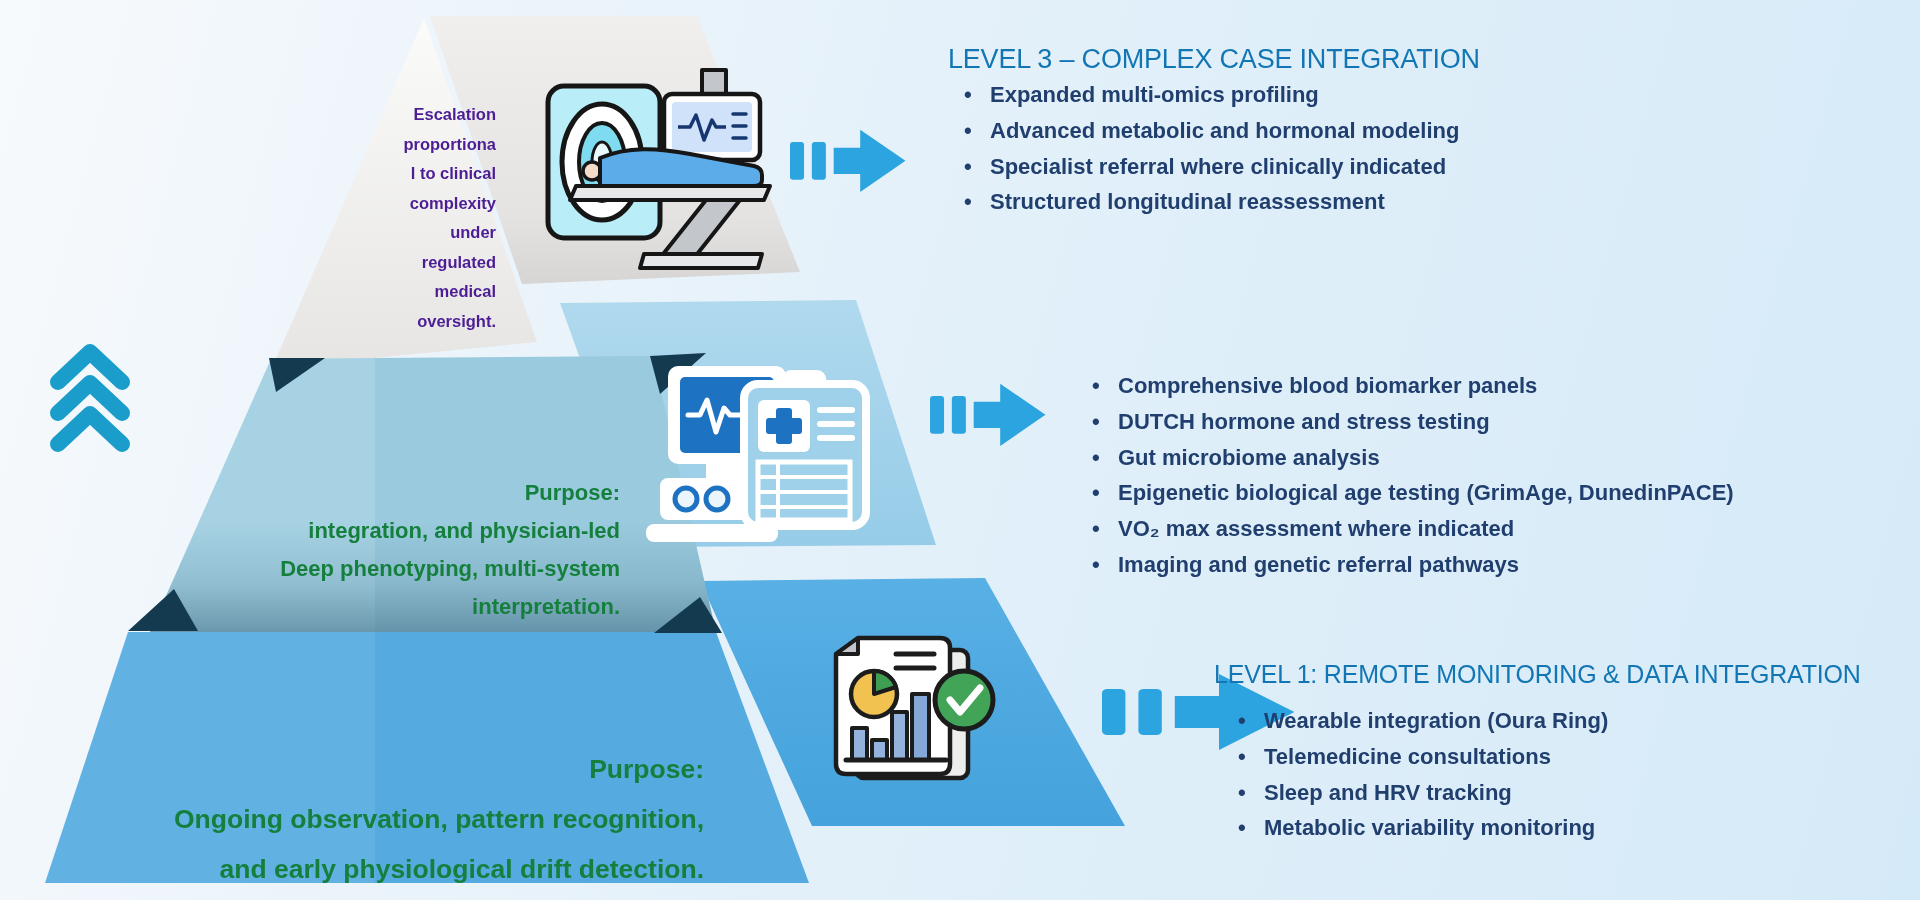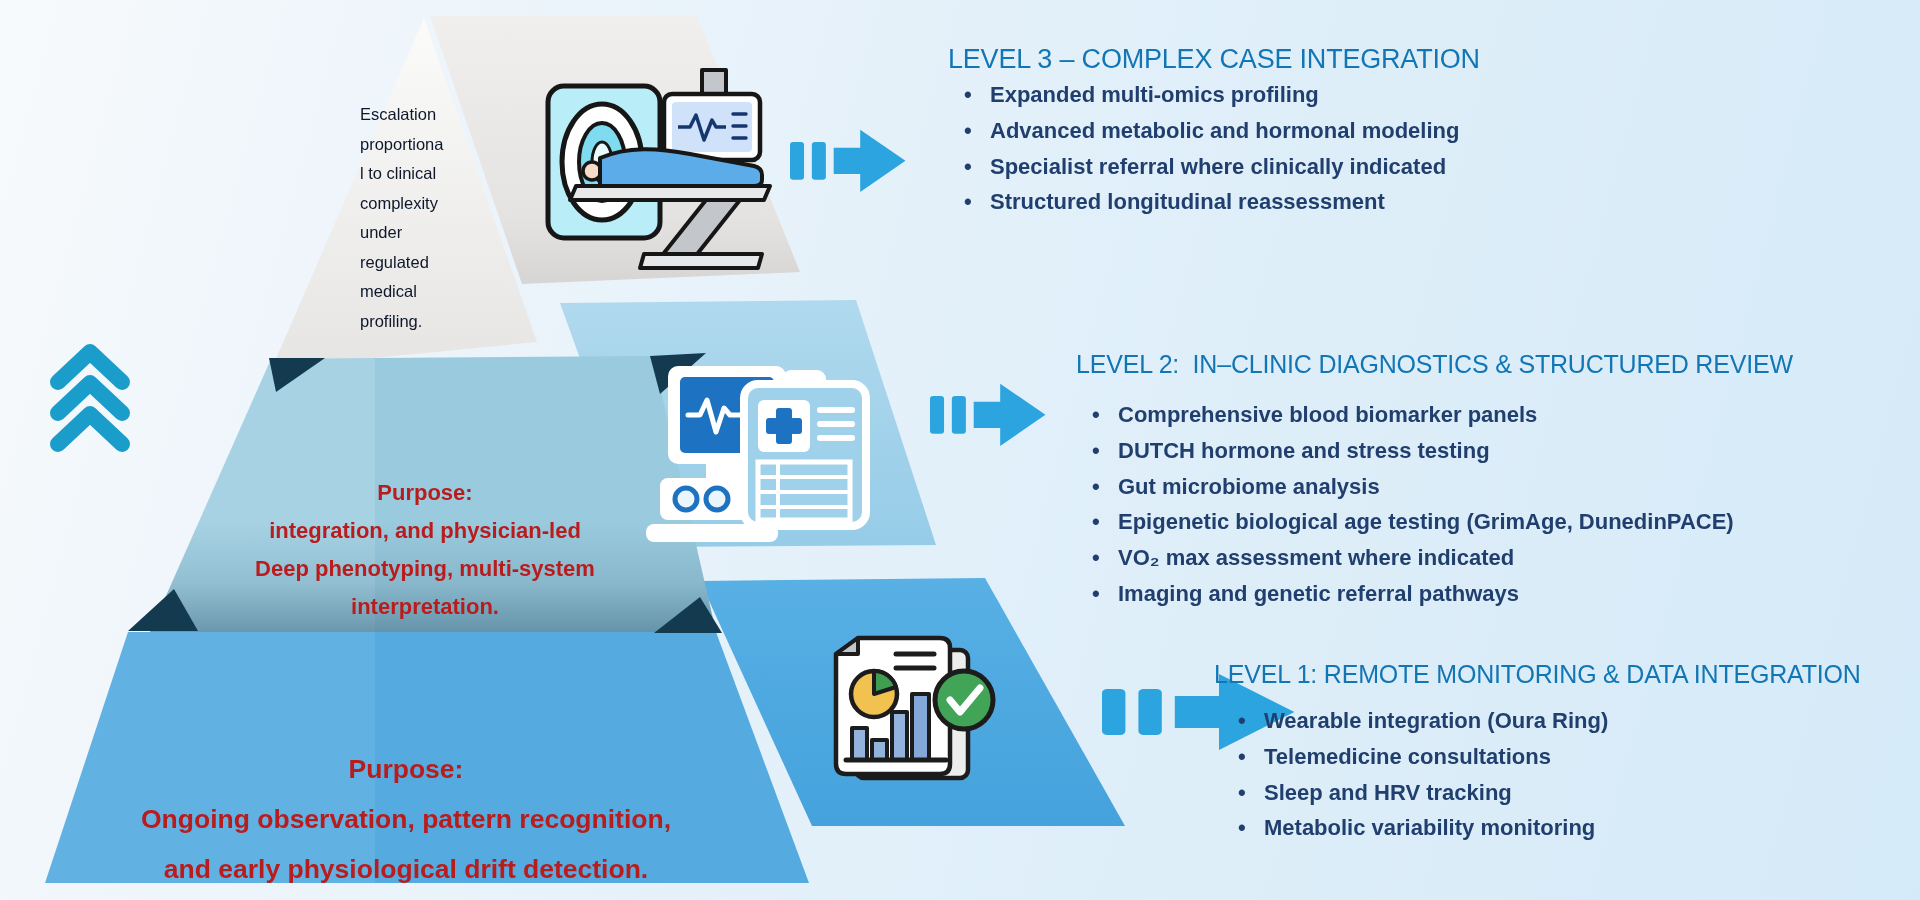--- a/index.html
+++ b/index.html
@@ -7,26 +7,26 @@
     width:1920px;height:900px;overflow:hidden;
     font-family:"Liberation Sans","DejaVu Sans",sans-serif;
     background:linear-gradient(105deg,#f7fafc 0%,#eef5fb 20%,#e0eff9 55%,#d5eaf8 100%);
   }
   .stage{position:relative;width:1920px;height:900px;}
   svg.scene{position:absolute;left:0;top:0;}
 
   
   .esc{
     position:absolute;left:360px;top:100px;width:136px;
-    text-align:left;color:#0f172a;font-size:16.5px;line-height:29.5px;
-    font-weight:400;
+    text-align:right;color:#4c1d95;font-size:16.5px;line-height:29.5px;
+    font-weight:700;
   }
 
   
-  .purpose{position:absolute;text-align:center;color:#b91c1c;font-weight:600;}
+  .purpose{position:absolute;text-align:right;color:#15803d;font-weight:600;}
   .purpose-mid{left:230px;top:474px;width:390px;font-size:22px;line-height:38px;}
   .purpose-bot{left:108px;top:744px;width:596px;font-size:26.5px;line-height:50px;}
 
   
   .level{position:absolute;}
   .level h2{
     margin:0;color:#1276b4;font-weight:normal;white-space:pre-wrap;
     letter-spacing:-0.2px;
   }
   .level ul{margin:0;padding:0;list-style:none;}
@@ -200,21 +200,21 @@
   </svg>
 
   <div class="esc">
     <div>Escalation</div>
     <div>proportiona</div>
     <div>l to clinical</div>
     <div>complexity</div>
     <div>under</div>
     <div>regulated</div>
     <div>medical</div>
-    <div>profiling.</div>
+    <div>oversight.</div>
   </div>
 
   <div class="purpose purpose-mid">
     <div>Purpose:</div>
     <div>integration, and physician-led</div>
     <div>Deep phenotyping, multi-system</div>
     <div>interpretation.</div>
   </div>
 
   <div class="purpose purpose-bot">
@@ -227,21 +227,20 @@
     <h2>LEVEL 3 – COMPLEX CASE INTEGRATION</h2>
     <ul>
       <li><span>Expanded multi-omics profiling</span></li>
       <li><span>Advanced metabolic and hormonal modeling</span></li>
       <li><span>Specialist referral where clinically indicated</span></li>
       <li><span>Structured longitudinal reassessment</span></li>
     </ul>
   </div>
 
   <div class="level level-2">
-    <h2>LEVEL 2:  IN–CLINIC DIAGNOSTICS &amp; STRUCTURED REVIEW</h2>
     <ul>
       <li><span>Comprehensive blood biomarker panels</span></li>
       <li><span>DUTCH hormone and stress testing</span></li>
       <li><span>Gut microbiome analysis</span></li>
       <li><span>Epigenetic biological age testing (GrimAge, DunedinPACE)</span></li>
       <li><span>VO₂ max assessment where indicated</span></li>
       <li><span>Imaging and genetic referral pathways</span></li>
     </ul>
   </div>
 

